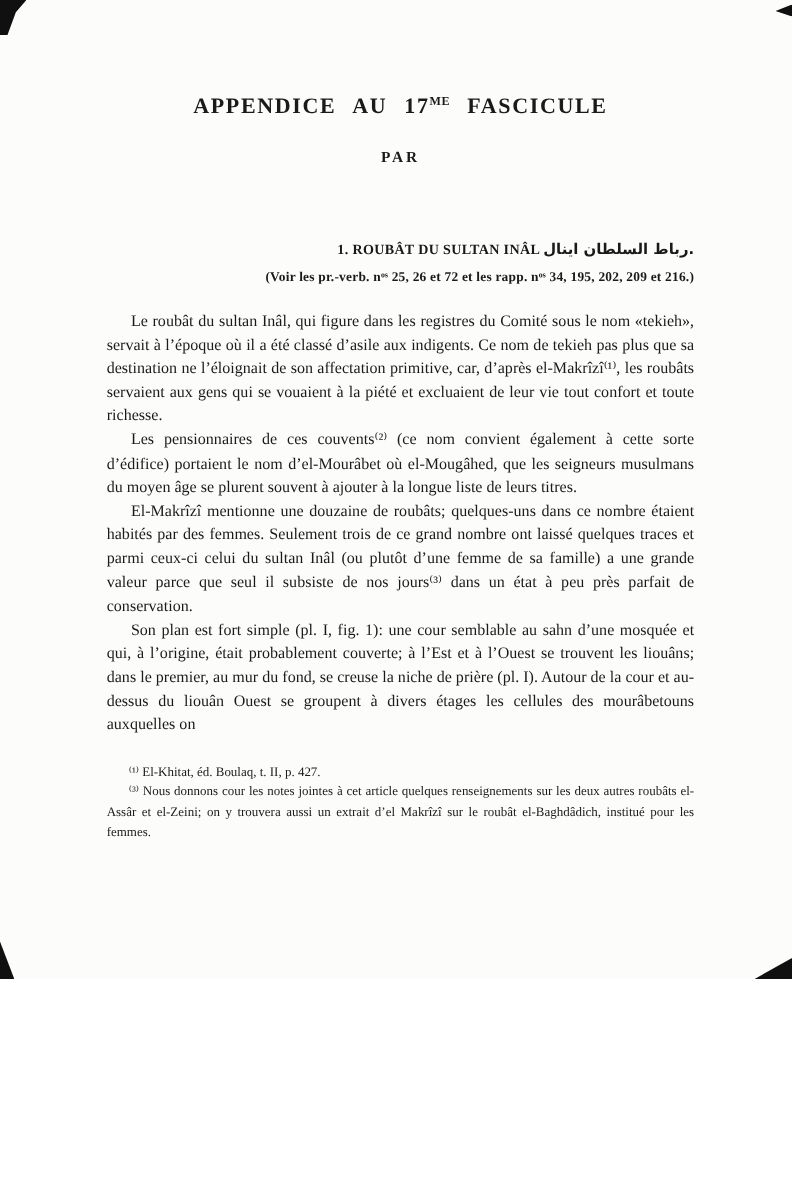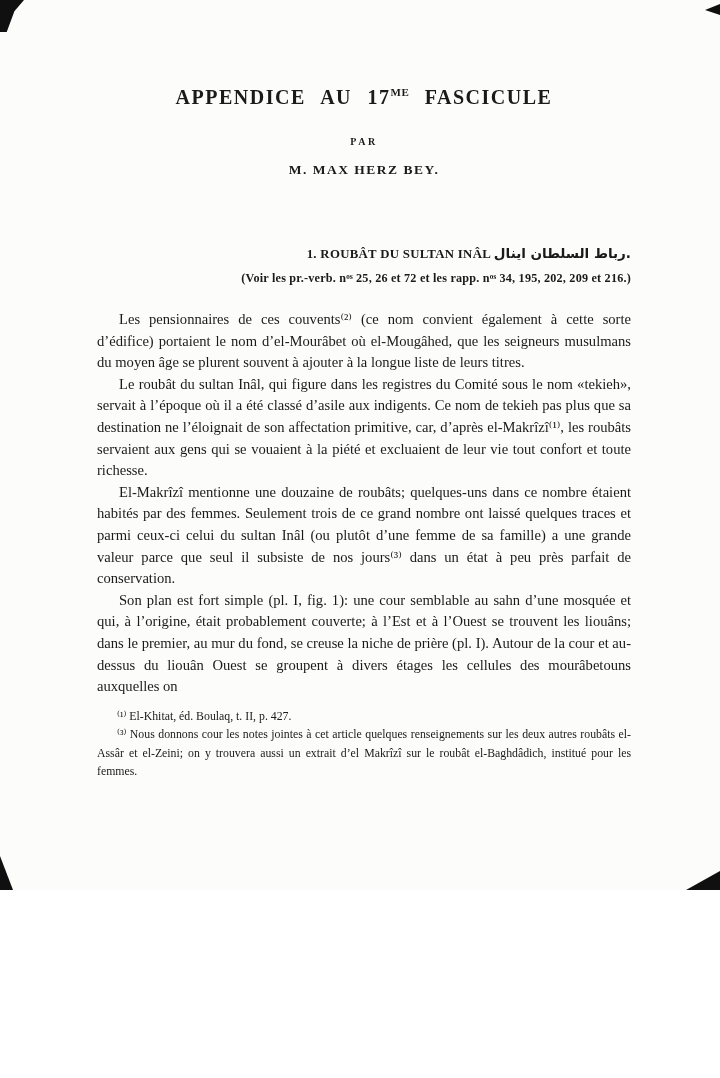--- a/index.html
+++ b/index.html
@@ -21,21 +21,21 @@
     font-size: 20px;
     font-weight: bold;
     letter-spacing: 1.5px;
     word-spacing: 9px;
   }
   .title sup { font-size: 11px; letter-spacing: 0.5px; }
 
   .byline {
     margin-top: 27px;
     text-align: center;
-    font-size: 10px;
+    font-size: 14px;
     font-weight: bold;
     letter-spacing: 2.5px;
   }
   .author {
     margin-top: 15px;
     text-align: center;
     font-size: 13.5px;
     font-weight: bold;
     letter-spacing: 1.5px;
   }
@@ -62,21 +62,21 @@
 
   .body {
     margin-top: 23px;
     font-size: 14.6px;
     line-height: 21.6px;
     text-align: justify;
   }
   .body p { margin: 0; text-indent: 22px; }
 
   .footnotes {
-    margin-top: 9px;
+    margin-top: 21px;
     font-size: 11.8px;
     line-height: 18.6px;
     text-align: justify;
   }
   .footnotes p { margin: 0; text-indent: 20px; }
 
   .artifact { position: absolute; background: #101010; }
   .artifact.tl { left: 0; top: 0; width: 24px; height: 32px;
     clip-path: polygon(0 0, 100% 0, 60% 35%, 28% 100%, 0 100%); }
   .artifact.tr { right: 0; top: 4px; width: 15px; height: 11px;
@@ -95,32 +95,31 @@
   <div class="artifact tr"></div>
   <div class="artifact bl"></div>
   <div class="artifact br"></div>
 
   <div class="content">
 
     <h1 class="title"><span>APPENDICE AU 17</span><sup>ME</sup><span> FASCICULE</span></h1>
 
     <div class="byline">PAR</div>
 
-    <div class="author">M. MAX HERZ BEY.</div>
 
     <div class="section-heading">
       <span>1. ROUBÂT DU SULTAN INÂL</span>
       <span class="arabic">رباط السلطان اينال.</span>
     </div>
 
     <div class="reference">(Voir les pr.-verb. nᵒˢ 25, 26 et 72 et les rapp. nᵒˢ 34, 195, 202, 209 et 216.)</div>
 
     <div class="body">
+      <p>Le roubât du sultan Inâl, qui figure dans les registres du Comité sous le nom «tekieh», servait à l’époque où il a été classé d’asile aux indigents. Ce nom de tekieh pas plus que sa destination ne l’éloignait de son affectation primitive, car, d’après el-Makrîzî⁽¹⁾, les roubâts servaient aux gens qui se vouaient à la piété et excluaient de leur vie tout confort et toute richesse.</p>
       <p>Les pensionnaires de ces couvents⁽²⁾ (ce nom convient également à cette sorte d’édifice) portaient le nom d’el-Mourâbet où el-Mougâhed, que les seigneurs musulmans du moyen âge se plurent souvent à ajouter à la longue liste de leurs titres.</p>
-      <p>Le roubât du sultan Inâl, qui figure dans les registres du Comité sous le nom «tekieh», servait à l’époque où il a été classé d’asile aux indigents. Ce nom de tekieh pas plus que sa destination ne l’éloignait de son affectation primitive, car, d’après el-Makrîzî⁽¹⁾, les roubâts servaient aux gens qui se vouaient à la piété et excluaient de leur vie tout confort et toute richesse.</p>
       <p>El-Makrîzî mentionne une douzaine de roubâts; quelques-uns dans ce nombre étaient habités par des femmes. Seulement trois de ce grand nombre ont laissé quelques traces et parmi ceux-ci celui du sultan Inâl (ou plutôt d’une femme de sa famille) a une grande valeur parce que seul il subsiste de nos jours⁽³⁾ dans un état à peu près parfait de conservation.</p>
       <p>Son plan est fort simple (pl. I, fig. 1): une cour semblable au sahn d’une mosquée et qui, à l’origine, était probablement couverte; à l’Est et à l’Ouest se trouvent les liouâns; dans le premier, au mur du fond, se creuse la niche de prière (pl. I). Autour de la cour et au-dessus du liouân Ouest se groupent à divers étages les cellules des mourâbetouns auxquelles on</p>
     </div>
 
     <div class="footnotes">
       <p>⁽¹⁾ El-Khitat, éd. Boulaq, t. II, p. 427.</p>
       <p>⁽³⁾ Nous donnons cour les notes jointes à cet article quelques renseignements sur les deux autres roubâts el-Assâr et el-Zeini; on y trouvera aussi un extrait d’el Makrîzî sur le roubât el-Baghdâdich, institué pour les femmes.</p>
     </div>
 
   </div>

